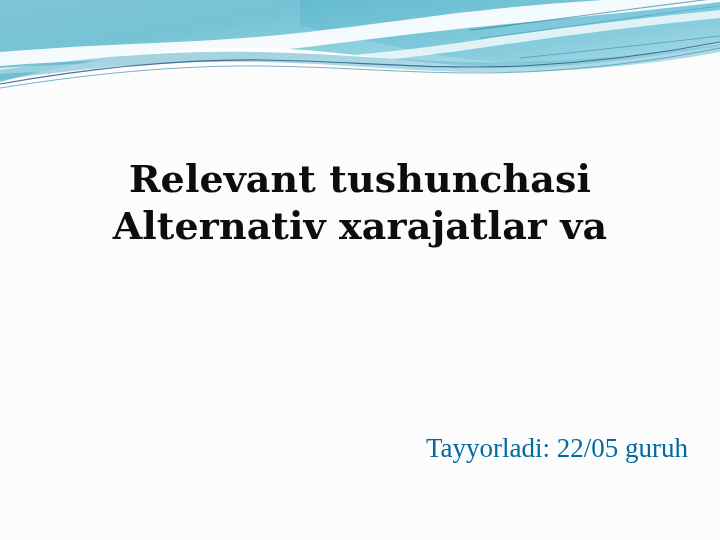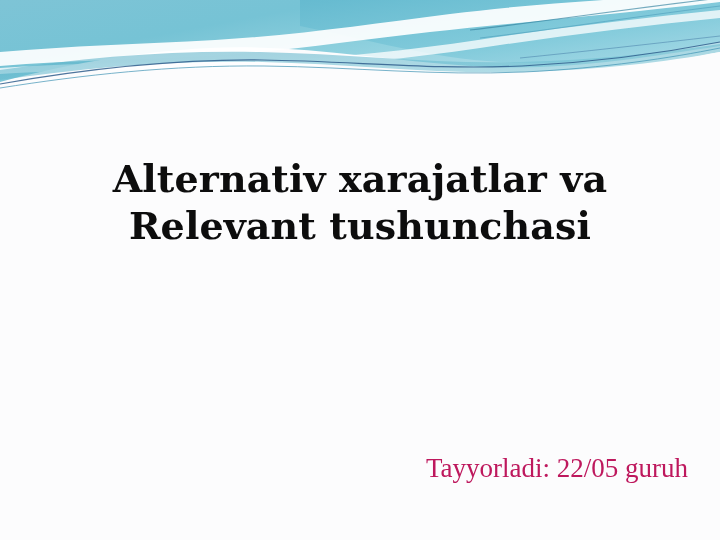--- a/index.html
+++ b/index.html
@@ -63,23 +63,22 @@
     top: 430px;
     width: 520px;
     text-align: right;
   }
   .subtitle-line {
     display: block;
     font-family: "Liberation Serif", "DejaVu Serif", serif;
     font-weight: normal;
     font-size: 27px;
     line-height: 37px;
-    color: #be185d;
+    color: #0369a1;
     white-space: nowrap;
-    margin-top: 20px;
   }
 </style>
 </head>
 <body>
 
 <div id="slide">
 
   <div id="banner">
     <svg viewBox="0 0 720 96" preserveAspectRatio="none" xmlns="http://www.w3.org/2000/svg">
       <defs>
@@ -117,21 +116,21 @@
 
       <path d="M470,30 C540,22 620,10 720,-2" fill="none" stroke="#2f7f9c" stroke-width="1.1" opacity="0.65"></path>
       <path d="M480,38 C550,30 625,18 720,6" fill="none" stroke="#3f93b4" stroke-width="0.9" opacity="0.55"></path>
       <path d="M520,58 C580,52 650,44 720,36" fill="none" stroke="#3a6f9e" stroke-width="0.9" opacity="0.5"></path>
 
       <path d="M0,92 C90,78 180,66 270,68 C360,70 440,80 530,76 C612,72 672,62 720,52 L720,96 L0,96 Z" fill="#fcfcfd"></path>
     </svg>
   </div>
 
   <div id="title-block">
+    <span class="title-line">Relevant tushunchasi</span>
     <span class="title-line">Alternativ xarajatlar va</span>
-    <span class="title-line">Relevant tushunchasi</span>
   </div>
 
   <div id="subtitle-block">
     <span class="subtitle-line">Tayyorladi: 22/05 guruh</span>
   </div>
 
 </div>
 
 </body></html>

